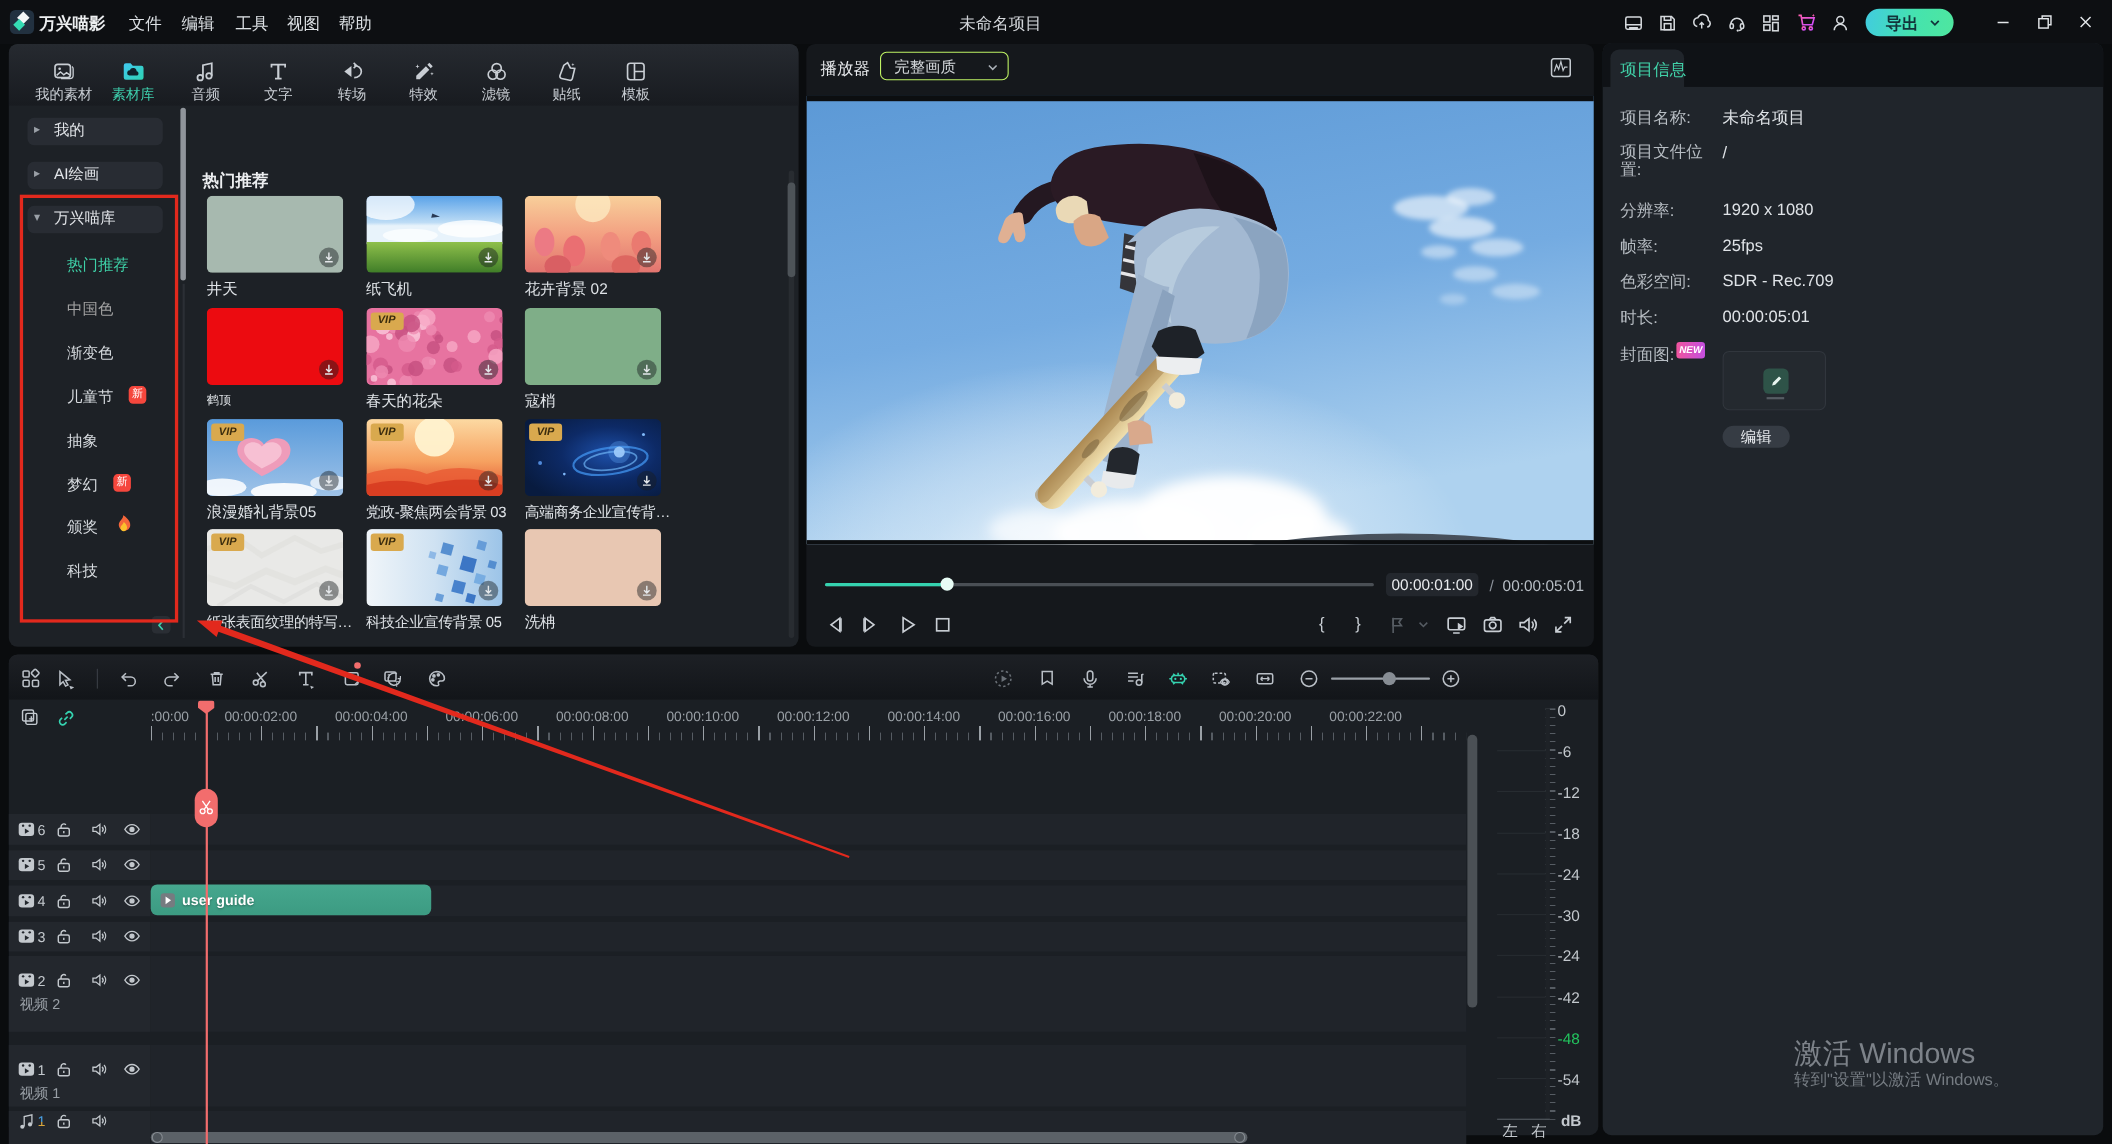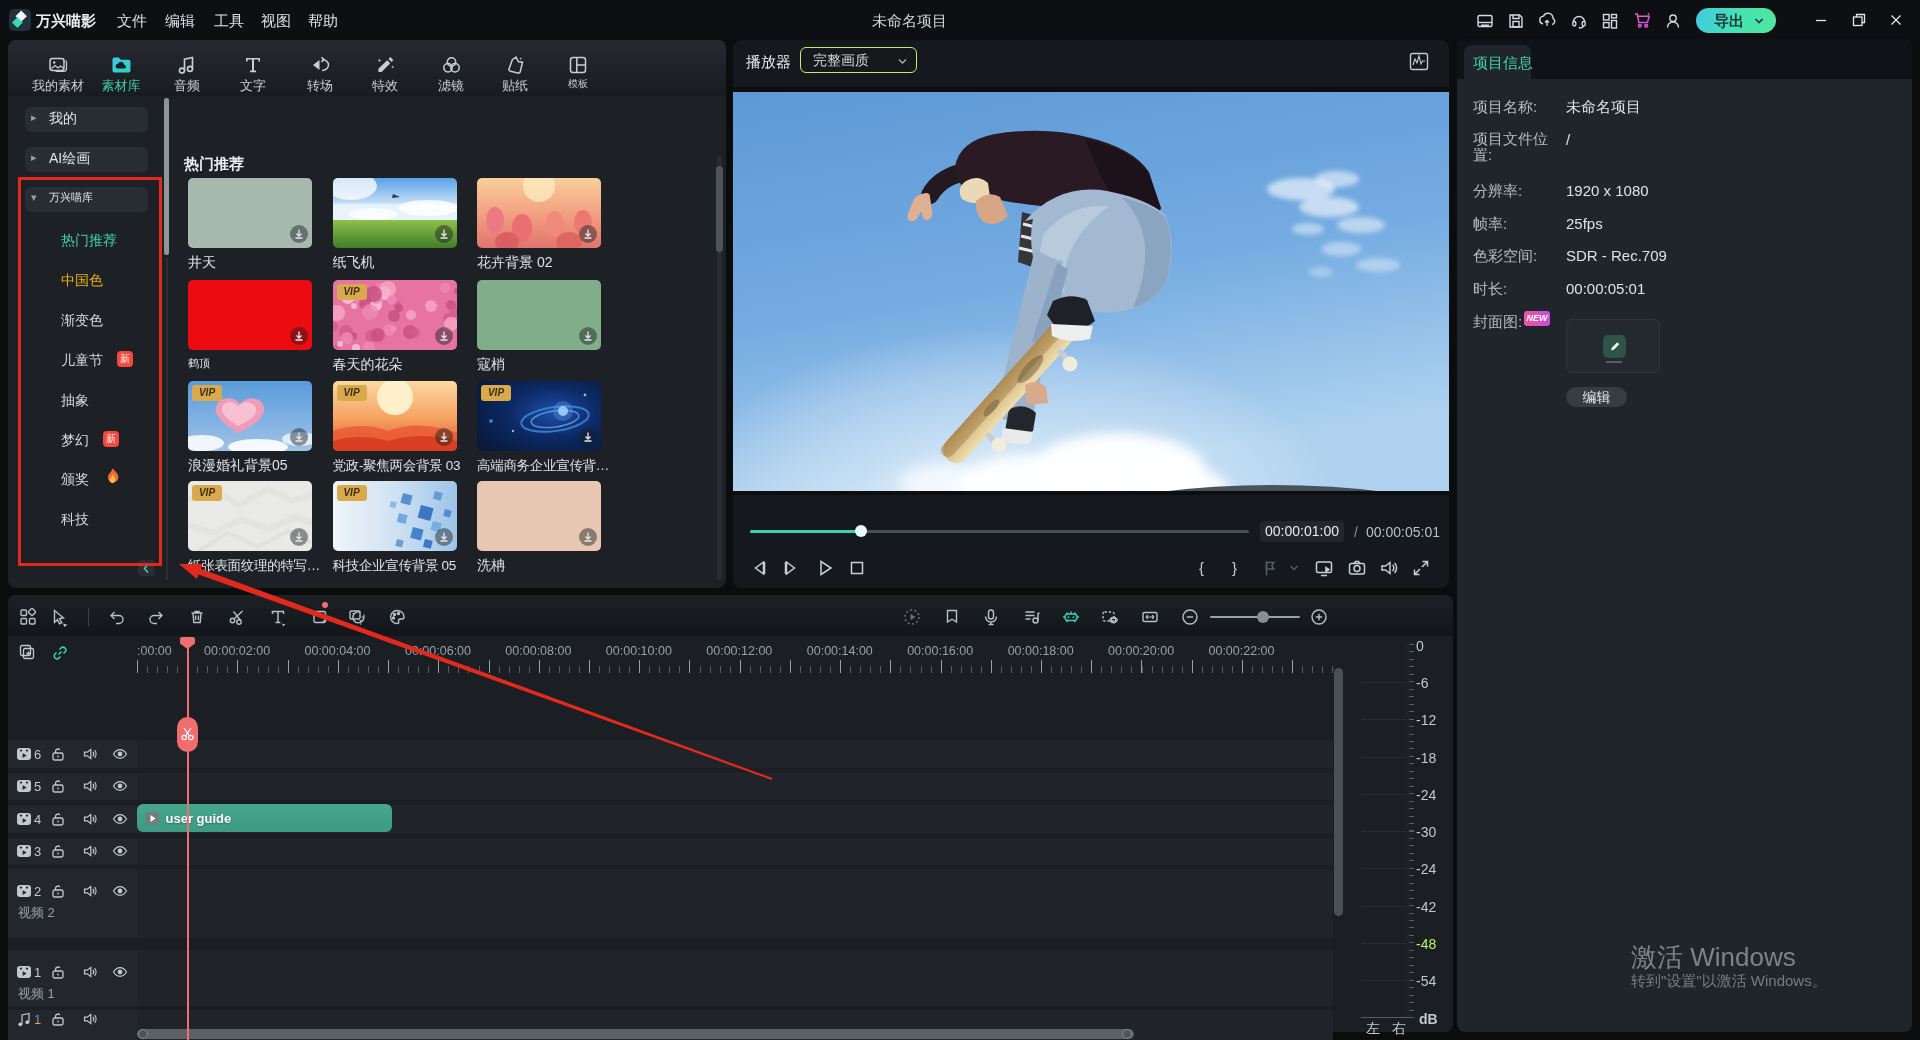--- a/index.html
+++ b/index.html
@@ -158,32 +158,32 @@
         <path d="M16.8 3.2l.4 1.1 1.1.4-1.1.4-.4 1.1-.4-1.1-1.1-.4 1.1-.4z" fill="#c9ced4" stroke="none"></path>
       </svg>
     </div>
 <div class="lbl" style="left:515px;top:77px;transform:translateX(-50%);font-size:13px;color:#c9ced4">贴纸</div>
 <div class="ico" style="left:567px;top:54px">
       <svg width="22" height="22" viewBox="0 0 22 22" fill="none" stroke="#c9ced4" stroke-width="1.5">
         <rect x="3.5" y="3.5" width="15" height="15" rx="2.5"></rect>
         <path d="M9.8 3.5v15M9.8 11h8.7"></path>
       </svg>
     </div>
-<div class="lbl" style="left:578px;top:77px;transform:translateX(-50%);font-size:10px;color:#c9ced4">模板</div>
+<div class="lbl" style="left:578px;top:77px;transform:translateX(-50%);font-size:13px;color:#c9ced4">模板</div>
 <div class="a" style="left:25px;top:107px;width:123px;height:25px;border-radius:6px;background:#282c33"></div>
 <div class="lbl" style="left:31px;top:111px;font-size:11px;color:#9aa0a7">▸</div>
 <div class="lbl" style="left:49px;top:110px;font-size:14px;color:#e2e5e9">我的</div>
 <div class="a" style="left:25px;top:147px;width:123px;height:25px;border-radius:6px;background:#282c33"></div>
 <div class="lbl" style="left:31px;top:151px;font-size:11px;color:#9aa0a7">▸</div>
 <div class="lbl" style="left:49px;top:150px;font-size:14px;color:#e2e5e9">AI绘画</div>
 <div class="a" style="left:25px;top:187px;width:123px;height:25px;border-radius:6px;background:#282c33"></div>
 <div class="lbl" style="left:31px;top:191px;font-size:11px;color:#9aa0a7">▾</div>
-<div class="lbl" style="left:49px;top:190px;font-size:11px;color:#e2e5e9">万兴喵库</div>
+<div class="lbl" style="left:49px;top:190px;font-size:14px;color:#e2e5e9">万兴喵库</div>
 <div class="lbl" style="left:61px;top:232px;font-size:14px;color:#3ed0a7">热门推荐</div>
-<div class="lbl" style="left:61px;top:272px;font-size:14px;color:#eab308">中国色</div>
+<div class="lbl" style="left:61px;top:272px;font-size:14px;color:#a3a3a3">中国色</div>
 <div class="lbl" style="left:61px;top:312px;font-size:14px;color:#d6dade">渐变色</div>
 <div class="lbl" style="left:61px;top:351.5px;font-size:14px;color:#d6dade">儿童节</div>
 <div class="a" style="left:117px;top:350.5px;width:16px;height:16px;border-radius:4px;background:#f5473d;color:#fff;font-size:10px;text-align:center;line-height:16px">新</div>
 <div class="lbl" style="left:61px;top:391.5px;font-size:14px;color:#d6dade">抽象</div>
 <div class="lbl" style="left:61px;top:431.5px;font-size:14px;color:#d6dade">梦幻</div>
 <div class="a" style="left:103px;top:430.5px;width:16px;height:16px;border-radius:4px;background:#f5473d;color:#fff;font-size:10px;text-align:center;line-height:16px">新</div>
 <div class="lbl" style="left:61px;top:471px;font-size:14px;color:#d6dade">颁奖</div>
 <svg class="ico" style="left:104px;top:467px" width="16" height="17" viewBox="0 0 16 17">
       <path d="M8 1.5c.3 2.5-1.8 3.8-2.9 5.4-1 1.5-1.4 3-.9 4.8.6 2.3 2.6 3.8 5 3.8 2.9 0 5-2 5.2-4.9.2-2.6-1.3-4.4-2.6-5.9C10.6 3.3 9.6 2.4 8 1.5z" fill="#f4663a"></path>
       <path d="M8.4 16c-1.6 0-2.9-1.3-2.9-2.9 0-1.4 1-2.2 1.8-3.2.6-.8 1-1.5 1.2-2.4 1.4 1 2.9 2.9 3 4.8.1 2-1.2 3.7-3.1 3.7z" fill="#fbc02d"></path>
@@ -912,21 +912,21 @@
 <div class="a" style="left:1405px;top:644px;width:9px;height:374px;background:repeating-linear-gradient(180deg,#565c63 0,#565c63 1px,transparent 1px,transparent 7.46px)"></div>
 <div class="a" style="left:1405px;top:644px;width:4px;height:374px;background:#1e2227"></div>
 <div class="lbl" style="left:1416px;top:637.6px;font-size:14px;color:#c3c8cd">0</div>
 <div class="lbl" style="left:1416px;top:674.9px;font-size:14px;color:#c3c8cd">-6</div>
 <div class="lbl" style="left:1416px;top:712.2px;font-size:14px;color:#c3c8cd">-12</div>
 <div class="lbl" style="left:1416px;top:749.5px;font-size:14px;color:#c3c8cd">-18</div>
 <div class="lbl" style="left:1416px;top:786.8px;font-size:14px;color:#c3c8cd">-24</div>
 <div class="lbl" style="left:1416px;top:824.1px;font-size:14px;color:#c3c8cd">-30</div>
 <div class="lbl" style="left:1416px;top:861.4px;font-size:14px;color:#c3c8cd">-24</div>
 <div class="lbl" style="left:1416px;top:898.7px;font-size:14px;color:#c3c8cd">-42</div>
-<div class="lbl" style="left:1416px;top:936.0px;font-size:14px;color:#bef264">-48</div>
+<div class="lbl" style="left:1416px;top:936.0px;font-size:14px;color:#22c55e">-48</div>
 <div class="lbl" style="left:1416px;top:973.3px;font-size:14px;color:#c3c8cd">-54</div>
 <div class="lbl" style="left:1419px;top:1011px;font-size:14px;font-weight:bold;color:#c3c8cd">dB</div>
 <div class="lbl" style="left:1366px;top:1020px;font-size:14px;color:#c3c8cd">左</div>
 <div class="lbl" style="left:1392px;top:1020px;font-size:14px;color:#c3c8cd">右</div>
 <div class="a" style="left:1361px;top:681.9px;width:44px;height:1px;background:#272c31"></div>
 <div class="a" style="left:1361px;top:719.2px;width:44px;height:1px;background:#272c31"></div>
 <div class="a" style="left:1361px;top:756.5px;width:44px;height:1px;background:#272c31"></div>
 <div class="a" style="left:1361px;top:793.8px;width:44px;height:1px;background:#272c31"></div>
 <div class="a" style="left:1361px;top:831.1px;width:44px;height:1px;background:#272c31"></div>
 <div class="a" style="left:1361px;top:868.4px;width:44px;height:1px;background:#272c31"></div>

